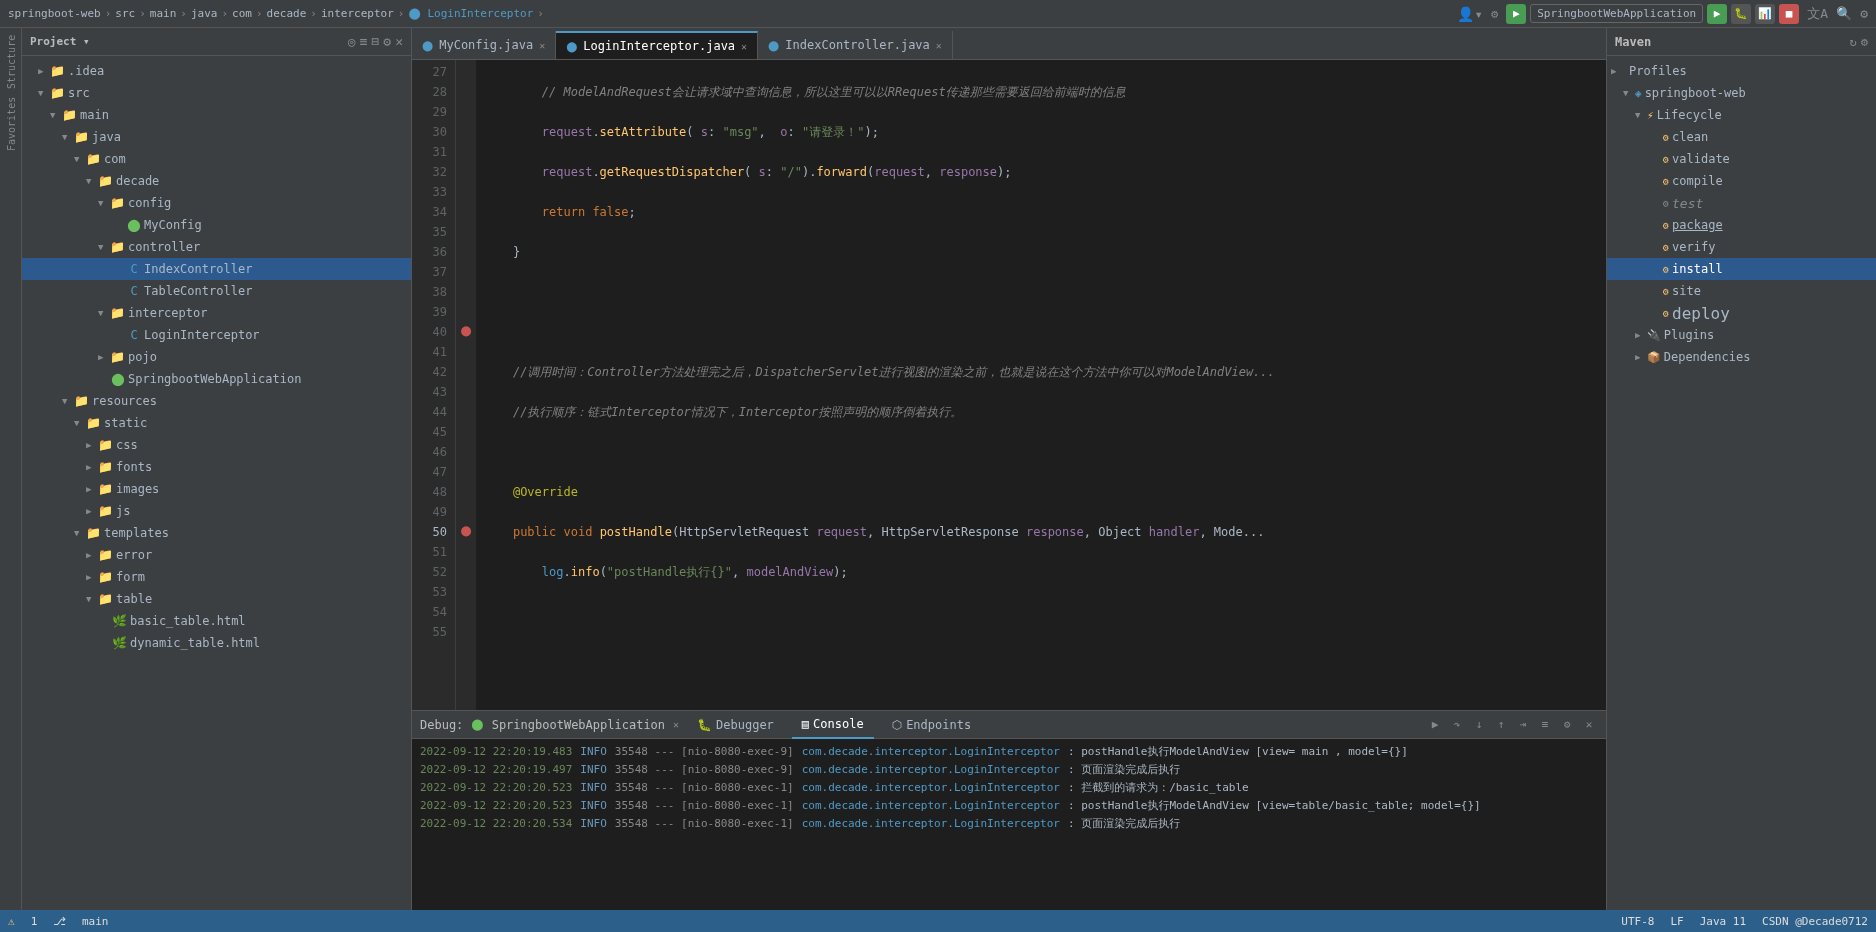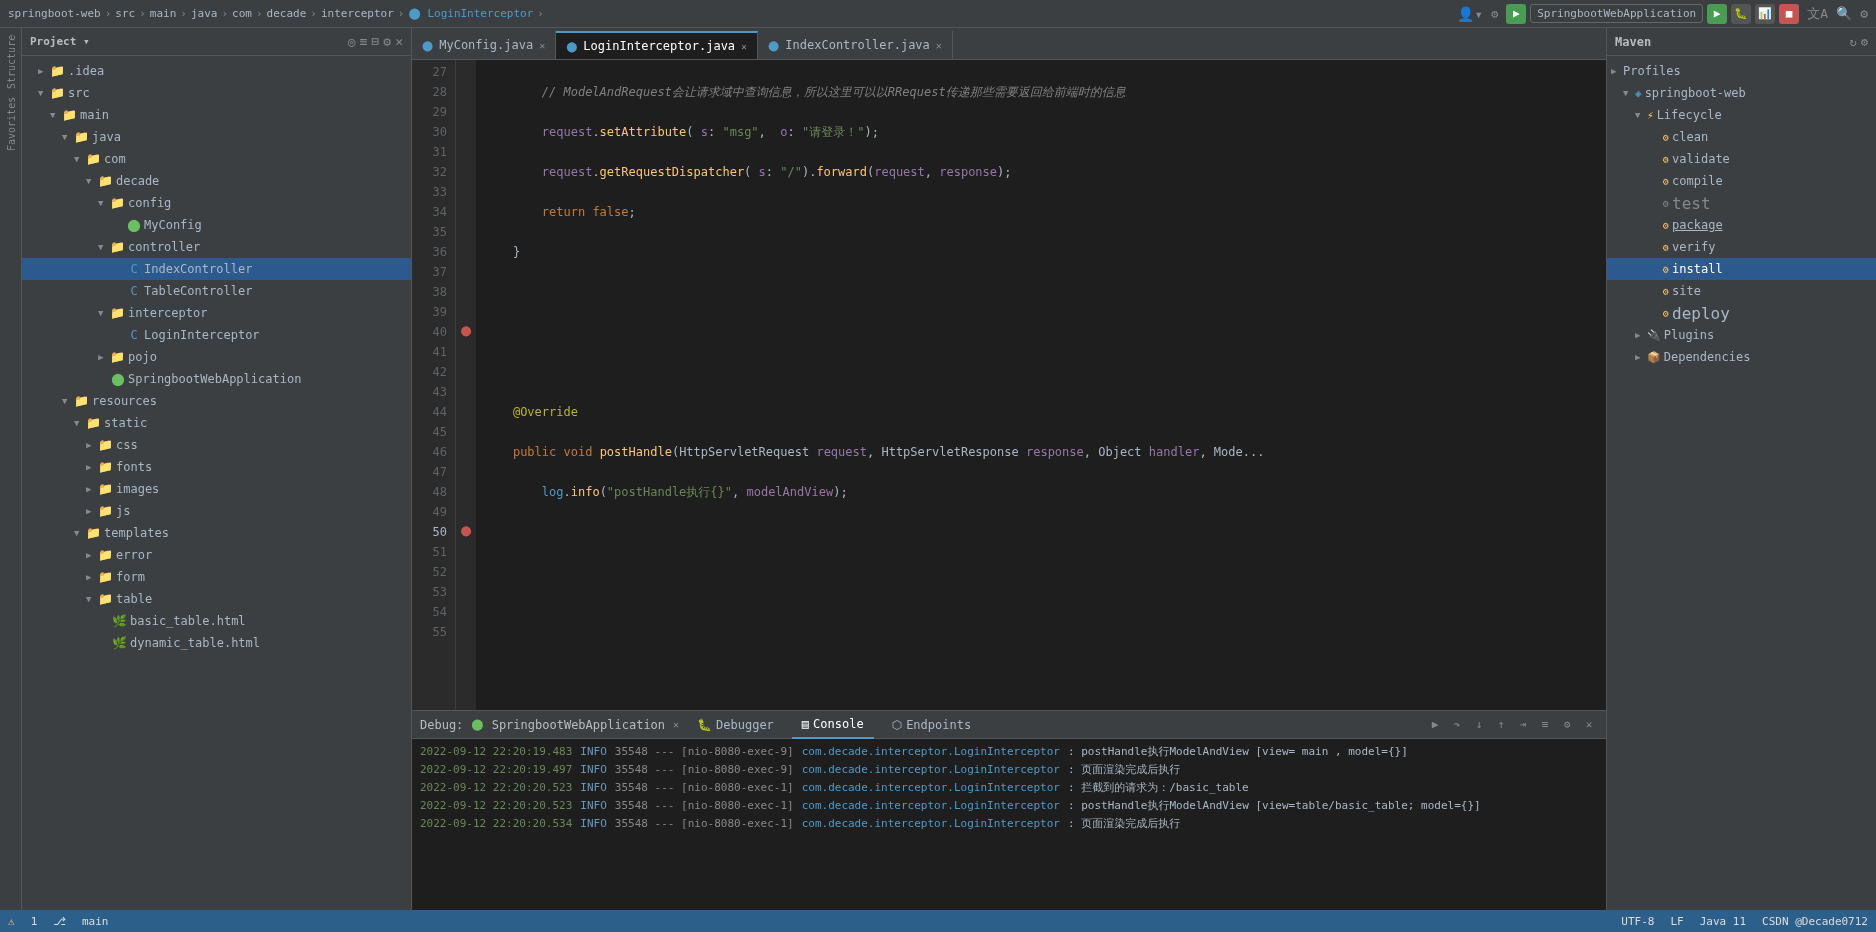--- a/index.html
+++ b/index.html
@@ -651,20 +651,22 @@
         </div>
 
         <div class="code-content">
 <div class="code-line"><span class="cmt">        // ModelAndRequest会让请求域中查询信息，所以这里可以以RRequest传递那些需要返回给前端时的信息</span></div>
 <div class="code-line">        <span class="var">request</span>.<span class="fn">setAttribute</span>( <span class="var">s</span>: <span class="str">"msg"</span>,  <span class="var">o</span>: <span class="str">"请登录！"</span>);</div>
 <div class="code-line">        <span class="var">request</span>.<span class="fn">getRequestDispatcher</span>( <span class="var">s</span>: <span class="str">"/"</span>).<span class="fn">forward</span>(<span class="var">request</span>, <span class="var">response</span>);</div>
 <div class="code-line">        <span class="kw">return</span> <span class="kw">false</span>;</div>
 <div class="code-line">    }</div>
 <div class="code-line"></div>
 <div class="code-line"></div>
+<div class="code-line">    <span class="cmt">//调用时间：Controller方法处理完之后，DispatcherServlet进行视图的渲染之前，也就是说在这个方法中你可以对ModelAndView...</span></div>
+<div class="code-line">    <span class="cmt">//执行顺序：链式Interceptor情况下，Interceptor按照声明的顺序倒着执行。</span></div>
 <div class="code-line"></div>
 <div class="code-line">    <span class="ann">@Override</span></div>
 <div class="code-line">    <span class="kw">public</span> <span class="kw">void</span> <span class="fn">postHandle</span>(<span class="cls">HttpServletRequest</span> <span class="var">request</span>, <span class="cls">HttpServletResponse</span> <span class="var">response</span>, <span class="cls">Object</span> <span class="var">handler</span>, <span class="cls">Mode</span>...</div>
 <div class="code-line">        <span class="log">log</span>.<span class="fn">info</span>(<span class="str">"postHandle执行{}"</span>, <span class="var">modelAndView</span>);</div>
 
 
 
 
 
 
@@ -756,21 +758,21 @@
       <span class="right-panel-title">Maven</span>
       <div style="display:flex;gap:4px;">
         <span style="color:#888;font-size:12px;cursor:pointer" title="Reload">↻</span>
         <span style="color:#888;font-size:12px;cursor:pointer" title="Settings">⚙</span>
       </div>
     </div>
     <div class="maven-tree">
 
       <div style="display:flex;align-items:center;height:22px;padding-left:4px;cursor:pointer;">
         <span style="width:12px;color:#888;font-size:9px;">▶</span>
-        <span style="font-size:12px;color:#a9b7c6;">Profiles</span>
+        <span style="font-size:12px;color:#a9b7c6;margin-left:6px;">Profiles</span>
       </div>
 
       <div style="display:flex;align-items:center;height:22px;padding-left:16px;cursor:pointer;">
         <span style="width:12px;color:#888;font-size:9px;">▼</span>
         <span style="color:#4e9ac7;margin-right:3px;font-size:11px;">◈</span>
         <span style="font-size:12px;color:#a9b7c6;">springboot-web</span>
       </div>
 
       <div style="display:flex;align-items:center;height:22px;padding-left:28px;cursor:pointer;">
         <span style="width:12px;color:#888;font-size:9px;">▼</span>
@@ -792,21 +794,21 @@
 
       <div style="display:flex;align-items:center;height:22px;padding-left:44px;cursor:pointer;">
         <span style="width:12px;"></span>
         <span style="color:#ffc66d;margin-right:3px;font-size:10px;">⚙</span>
         <span style="font-size:12px;color:#a9b7c6;">compile</span>
       </div>
 
       <div style="display:flex;align-items:center;height:22px;padding-left:44px;cursor:pointer;">
         <span style="width:12px;"></span>
         <span style="color:#888;margin-right:3px;font-size:10px;">⚙</span>
-        <span style="font-size:16px;color:#888;">test</span>
+        <span style="font-size:13px;color:#888;font-style:italic;">test</span>
       </div>
 
       <div style="display:flex;align-items:center;height:22px;padding-left:44px;cursor:pointer;">
         <span style="width:12px;"></span>
         <span style="color:#ffc66d;margin-right:3px;font-size:10px;">⚙</span>
         <span style="font-size:12px;color:#a9b7c6;text-decoration:underline;">package</span>
       </div>
 
       <div style="display:flex;align-items:center;height:22px;padding-left:44px;cursor:pointer;">
         <span style="width:12px;"></span>

